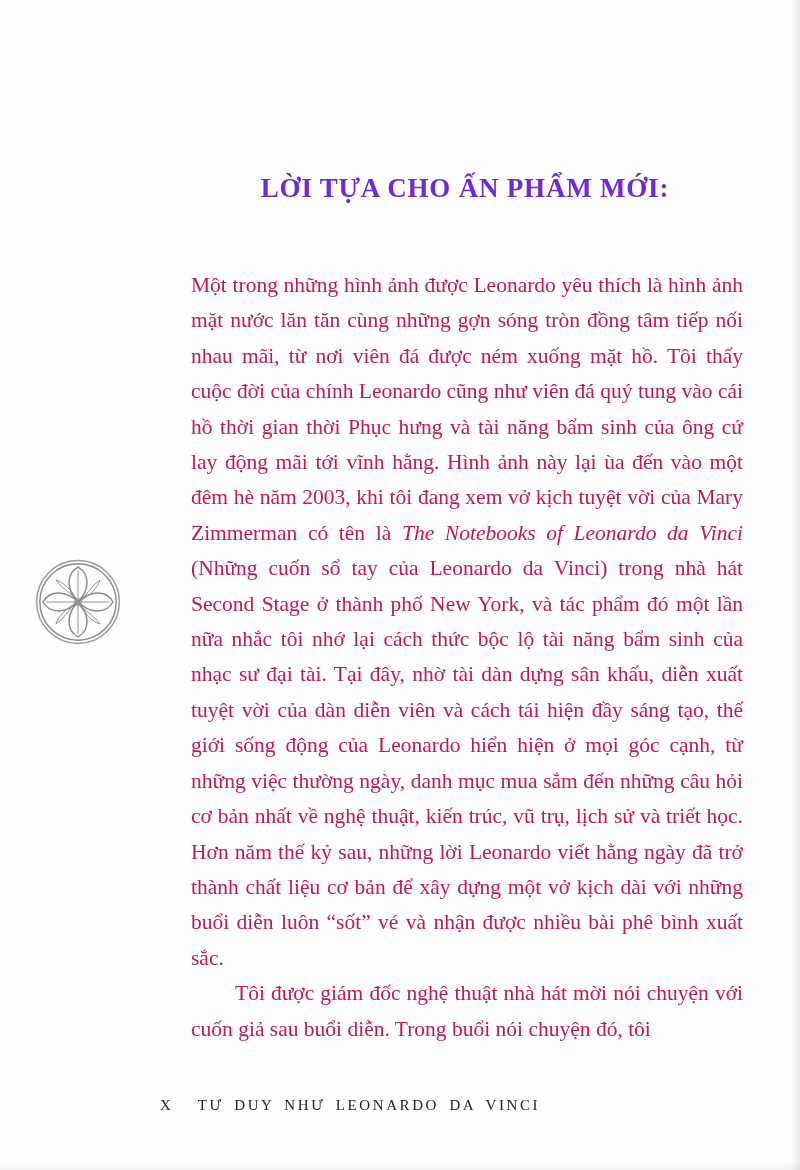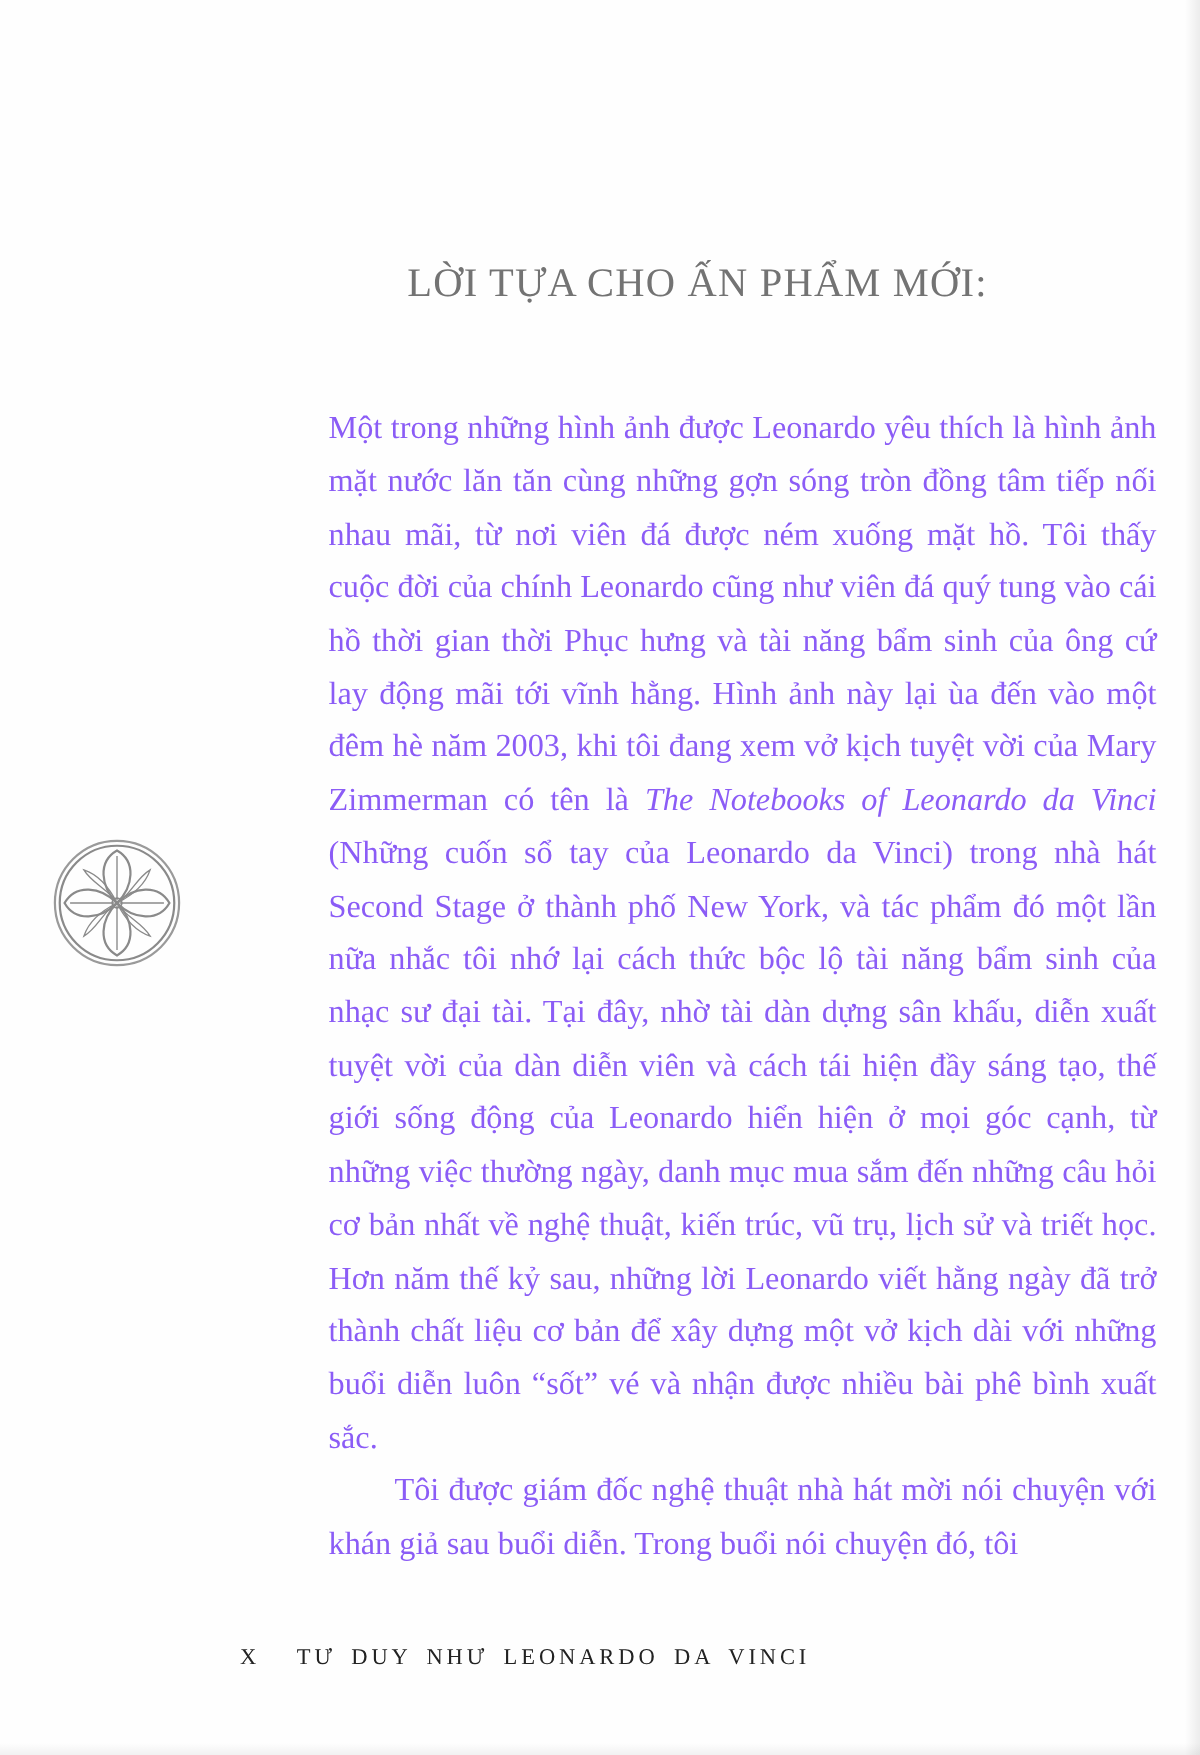--- a/index.html
+++ b/index.html
@@ -34,41 +34,40 @@
   }
   .title {
     position: absolute;
     left: 150px;
     width: 630px;
     top: 168px;
     margin: 0;
     text-align: center;
     font-size: 27px;
     line-height: 41px;
-    font-weight: normal;
+    font-weight: bold;
     letter-spacing: 0.8px;
-    color: #737373;
+    color: #6d28d9;
   }
   .ornament {
     position: absolute;
     left: 32px;
     top: 556px;
     width: 92px;
     height: 92px;
   }
   .body-text {
     position: absolute;
     left: 191px;
     top: 268px;
     width: 552px;
     font-size: 21.5px;
     line-height: 35.4px;
     text-align: justify;
-    color: #8b5cf6;
-    margin-left: 28px;
+    color: #be185d;
   }
   .body-text p {
     margin: 0;
   }
   .body-text p.indented {
     text-indent: 44px;
     margin-top: 0;
   }
   .body-text i {
     font-style: italic;
@@ -120,21 +119,21 @@
         <path d="M50,50 C56,60 68,64 74,74 C62,70 54,58 50,50 Z" stroke-width="1"></path>
         <path d="M50,50 C40,56 36,68 26,74 C30,62 42,54 50,50 Z" stroke-width="1"></path>
         <path d="M50,50 C60,44 64,32 74,26 C70,38 58,46 50,50 Z" stroke-width="1"></path>
         <circle cx="50" cy="50" r="3.5" stroke-width="1.2"></circle>
       </g>
     </svg>
   </div>
 
   <div class="body-text">
     <p><span>Một trong những hình ảnh được Leonardo yêu thích là hình ảnh mặt nước lăn tăn cùng những gợn sóng tròn đồng tâm tiếp nối nhau mãi, từ nơi viên đá được ném xuống mặt hồ. Tôi thấy cuộc đời của chính Leonardo cũng như viên đá quý tung vào cái hồ thời gian thời Phục hưng và tài năng bẩm sinh của ông cứ lay động mãi tới vĩnh hằng. Hình ảnh này lại ùa đến vào một đêm hè năm 2003, khi tôi đang xem vở kịch tuyệt vời của Mary Zimmerman có tên là </span><i>The Notebooks of Leonardo da Vinci</i><span> (Những cuốn sổ tay của Leonardo da Vinci) trong nhà hát Second Stage ở thành phố New York, và tác phẩm đó một lần nữa nhắc tôi nhớ lại cách thức bộc lộ tài năng bẩm sinh của nhạc sư đại tài. Tại đây, nhờ tài dàn dựng sân khấu, diễn xuất tuyệt vời của dàn diễn viên và cách tái hiện đầy sáng tạo, thế giới sống động của Leonardo hiển hiện ở mọi góc cạnh, từ những việc thường ngày, danh mục mua sắm đến những câu hỏi cơ bản nhất về nghệ thuật, kiến trúc, vũ trụ, lịch sử và triết học. Hơn năm thế kỷ sau, những lời Leonardo viết hằng ngày đã trở thành chất liệu cơ bản để xây dựng một vở kịch dài với những buổi diễn luôn “sốt” vé và nhận được nhiều bài phê bình xuất sắc.</span></p>
-    <p class="indented">Tôi được giám đốc nghệ thuật nhà hát mời nói chuyện với khán giả sau buổi diễn. Trong buổi nói chuyện đó, tôi</p>
+    <p class="indented">Tôi được giám đốc nghệ thuật nhà hát mời nói chuyện với cuốn giả sau buổi diễn. Trong buổi nói chuyện đó, tôi</p>
   </div>
 
   <div class="footer">
     <span class="pagenum">X</span>
     <span class="running-title">TƯ DUY NHƯ LEONARDO DA VINCI</span>
   </div>
 
   <div class="edge-shadow-right"></div>
   <div class="edge-shadow-bottom"></div>
 

